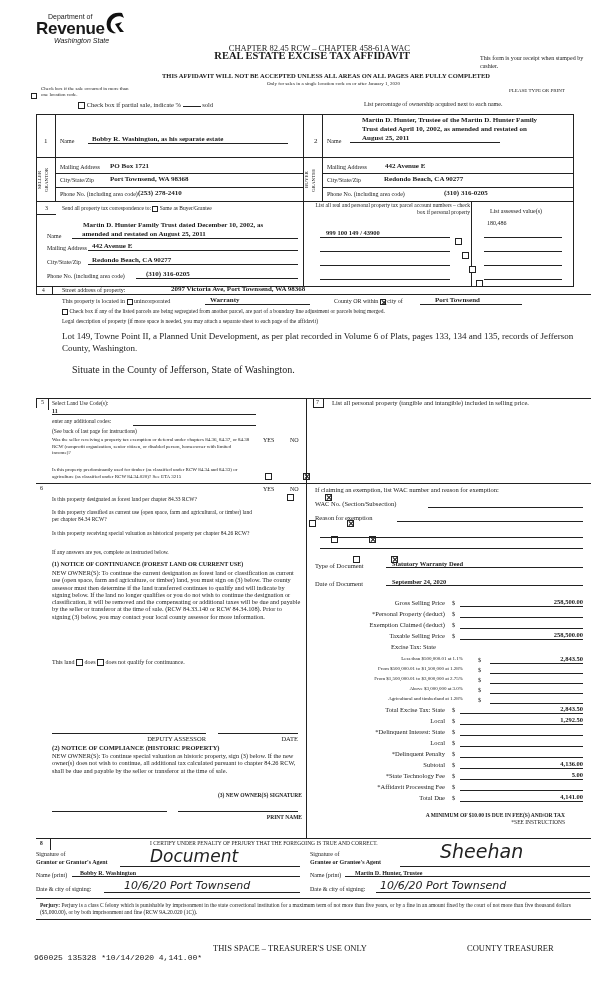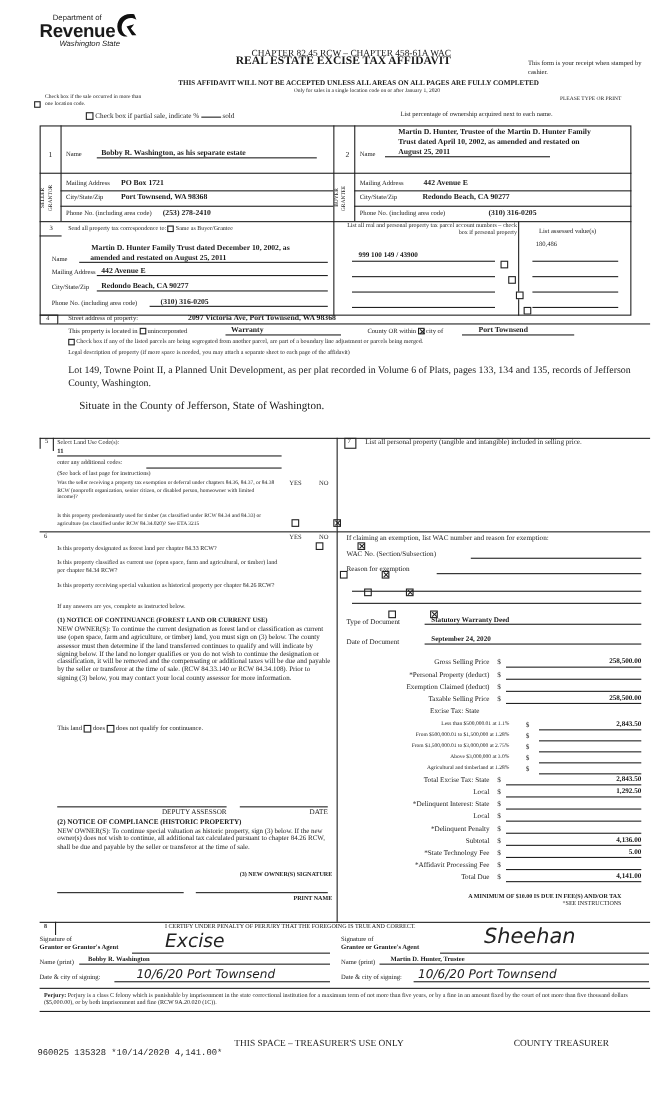--- a/index.html
+++ b/index.html
@@ -71,21 +71,21 @@
 <div class="abs t6" style="left:60px;top:138px;">Name</div>
 <div class="abs b t7 ul" style="left:88px;top:135px;width:200px;padding-left:4px;">Bobby R. Washington, as his separate estate</div>
 <div class="abs t5" style="left:36px;top:162px;width:19px;height:36px;writing-mode:vertical-rl;transform:rotate(180deg);text-align:center;line-height:7px;">SELLER GRANTOR</div>
 <div class="line" style="left:55px;top:173px;width:248px;height:1px;"></div>
 <div class="line" style="left:55px;top:187px;width:248px;height:1px;"></div>
 <div class="abs t6" style="left:60px;top:164px;">Mailing Address</div>
 <div class="abs b t7" style="left:110px;top:162px;">PO Box 1721</div>
 <div class="abs t6" style="left:60px;top:177px;">City/State/Zip</div>
 <div class="abs b t7" style="left:110px;top:175px;">Port Townsend, WA 98368</div>
 <div class="abs t6" style="left:60px;top:191px;">Phone No. (including area code)</div>
-<div class="abs b t7" style="left:148px;top:189px;">(253) 278-2410</div>
+<div class="abs b t7" style="left:138px;top:189px;">(253) 278-2410</div>
 
 
 <div class="abs t7" style="left:314px;top:137px;">2</div>
 <div class="line" style="left:322px;top:114px;width:1px;height:87px;"></div>
 <div class="abs t6" style="left:327px;top:138px;">Name</div>
 <div class="abs b t7" style="left:362px;top:116px;">Martin D. Hunter, Trustee of the Martin D. Hunter Family</div>
 <div class="abs b t7" style="left:362px;top:125px;">Trust dated April 10, 2002, as amended and restated on</div>
 <div class="abs b t7 ul" style="left:350px;top:134px;width:150px;padding-left:12px;">August 25, 2011</div>
 <div class="abs t5" style="left:303px;top:162px;width:19px;height:36px;writing-mode:vertical-rl;transform:rotate(180deg);text-align:center;line-height:7px;">BUYER GRANTEE</div>
 <div class="line" style="left:322px;top:173px;width:252px;height:1px;"></div>
@@ -284,21 +284,21 @@
 <div class="abs t5s center" style="left:315px;top:819px;width:250px;">*SEE INSTRUCTIONS</div>
 
 
 <div class="line" style="left:36px;top:838px;width:555px;height:1px;"></div>
 <div class="abs t5s b" style="left:40px;top:840px;">8</div>
 <div class="line" style="left:50px;top:838px;width:1px;height:12px;"></div>
 <div class="abs t5s" style="left:150px;top:840px;white-space:nowrap;">I CERTIFY UNDER PENALTY OF PERJURY THAT THE FOREGOING IS TRUE AND CORRECT.</div>
 
 <div class="abs t6" style="left:36px;top:851px;">Signature of</div>
 <div class="abs b t6" style="left:36px;top:859px;">Grantor or Grantor's Agent</div>
-<div class="abs sig" style="left:150px;top:846px;font-size:17px;">Excise</div>
+<div class="abs sig" style="left:150px;top:846px;font-size:17px;">Document</div>
 <div class="line" style="left:120px;top:866px;width:180px;height:1px;"></div>
 <div class="abs t6" style="left:36px;top:872px;">Name (print)</div>
 <div class="abs b t6 ul" style="left:72px;top:870px;width:228px;padding-left:8px;">Bobby R. Washington</div>
 <div class="abs t6" style="left:36px;top:886px;">Date &amp; city of signing:</div>
 <div class="abs sig ul" style="left:104px;top:879px;width:196px;padding-left:20px;font-size:11px;">10/6/20   Port Townsend</div>
 
 <div class="abs t6" style="left:310px;top:851px;">Signature of</div>
 <div class="abs b t6" style="left:310px;top:859px;">Grantee or Grantee's Agent</div>
 <div class="abs sig" style="left:440px;top:840px;font-size:19px;">Sheehan</div>
 <div class="line" style="left:400px;top:866px;width:190px;height:1px;"></div>

